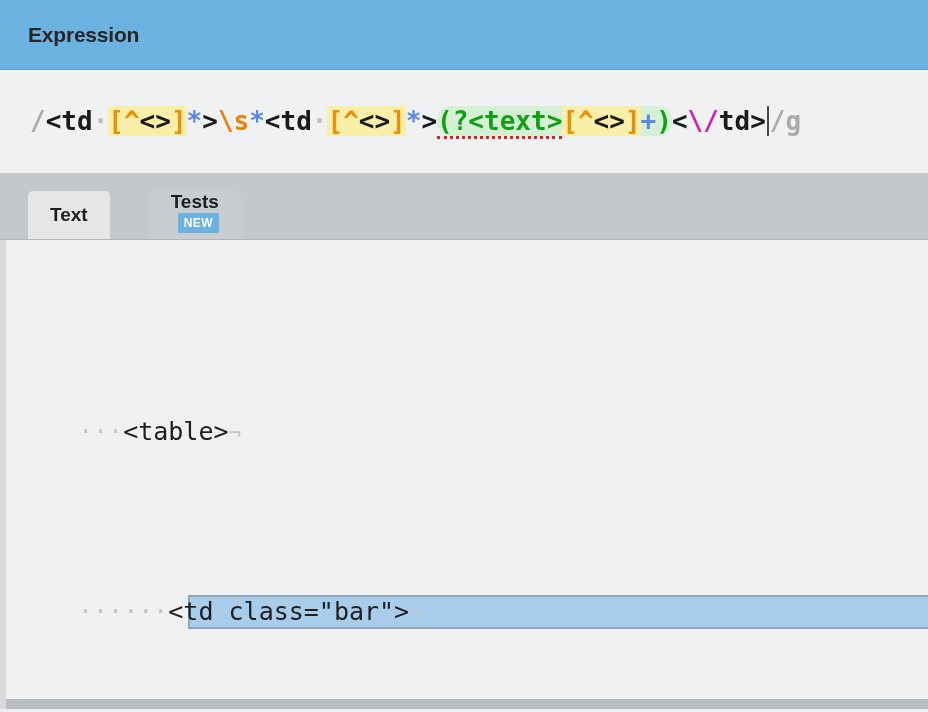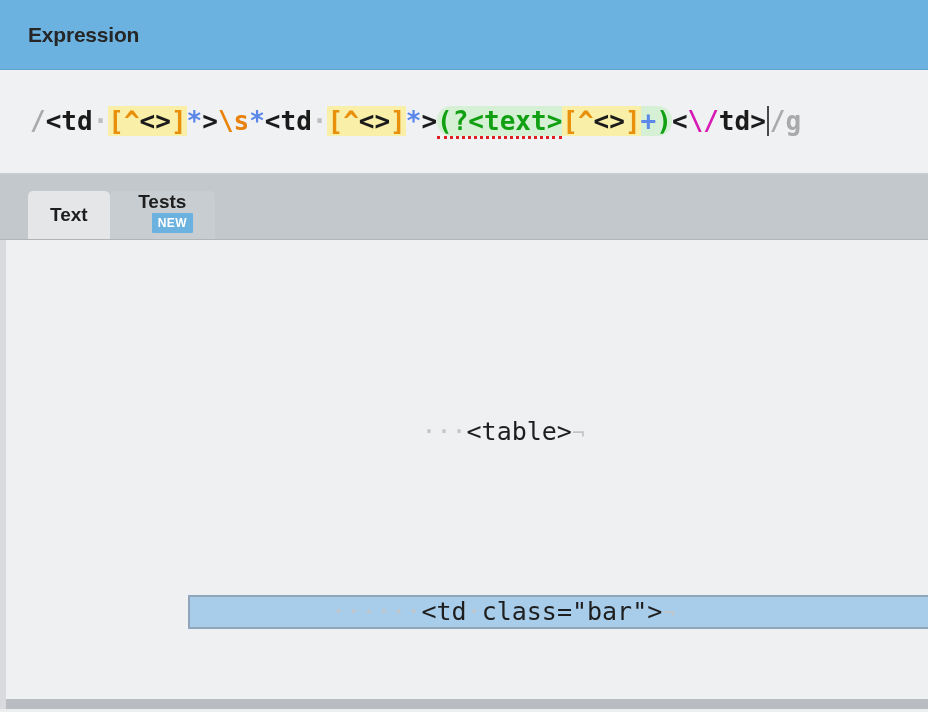--- a/index.html
+++ b/index.html
@@ -1,15 +1,15 @@
 <!DOCTYPE html>
 <html><head>
 <meta charset="utf-8">
 <style>
-  * { box-sizing: border-box; text-align: center; }
+  * { box-sizing: border-box; }
   html, body {
     margin: 0; padding: 0;
     width: 928px; height: 712px;
     background: #eceef0;
     font-family: "Liberation Sans", sans-serif;
     overflow: hidden;
   }
 
   
   #header {
@@ -79,20 +79,21 @@
   }
 
   
   #tabbar {
     height: 65px;
     background: #c3c8cc;
     display: flex;
     align-items: flex-end;
     padding-left: 28px;
     border-bottom: 1px solid #b0b5b9;
+    gap: 39px;
   }
   .tab {
     display: flex;
     align-items: center;
     height: 48px;
     padding: 0 22px;
     font-size: 19px;
     font-weight: bold;
     color: #1e1e1e;
     border-radius: 5px 5px 0 0;
@@ -100,21 +101,21 @@
     position: relative;
   }
   .tab.active { background: #e4e6e8; }
   .tab.inactive { background: #c8cdd1; flex-direction: column; }
   .badge-new {
     background: #6cb2e0;
     color: #ffffff;
     font-size: 12px;
     font-weight: bold;
     padding: 3px 6px;
-    margin-left: 20px;
+    margin-left: 7px;
     letter-spacing: 0.4px;
     border-radius: 1px;
   }
 
   
   #textpane {
     position: relative;
     height: 469px;
     background: #eff0f2;
     border-left: 6px solid #d8dadd;

